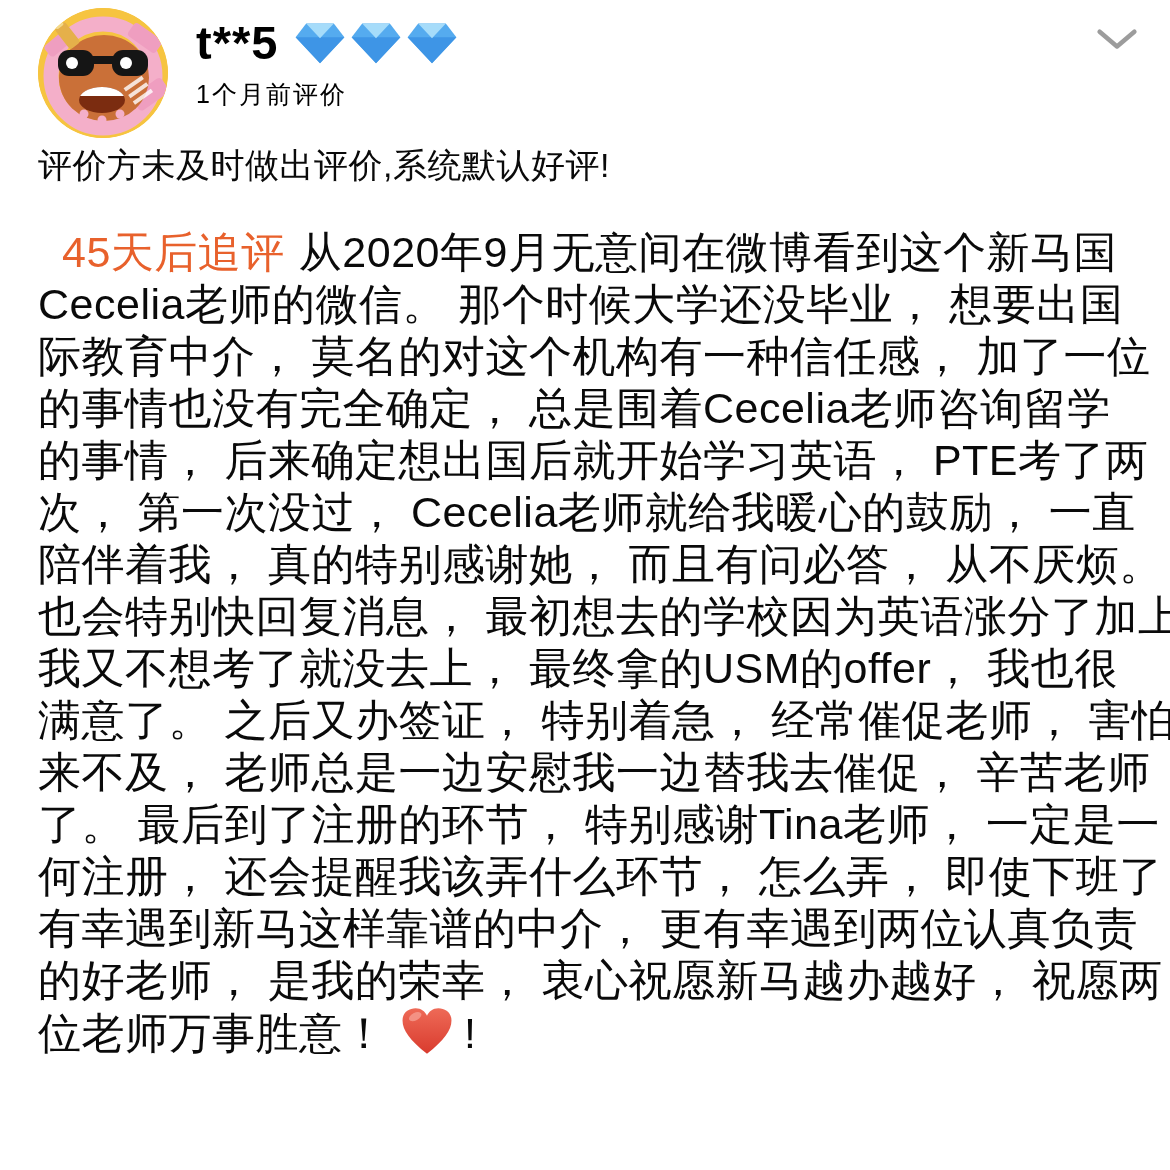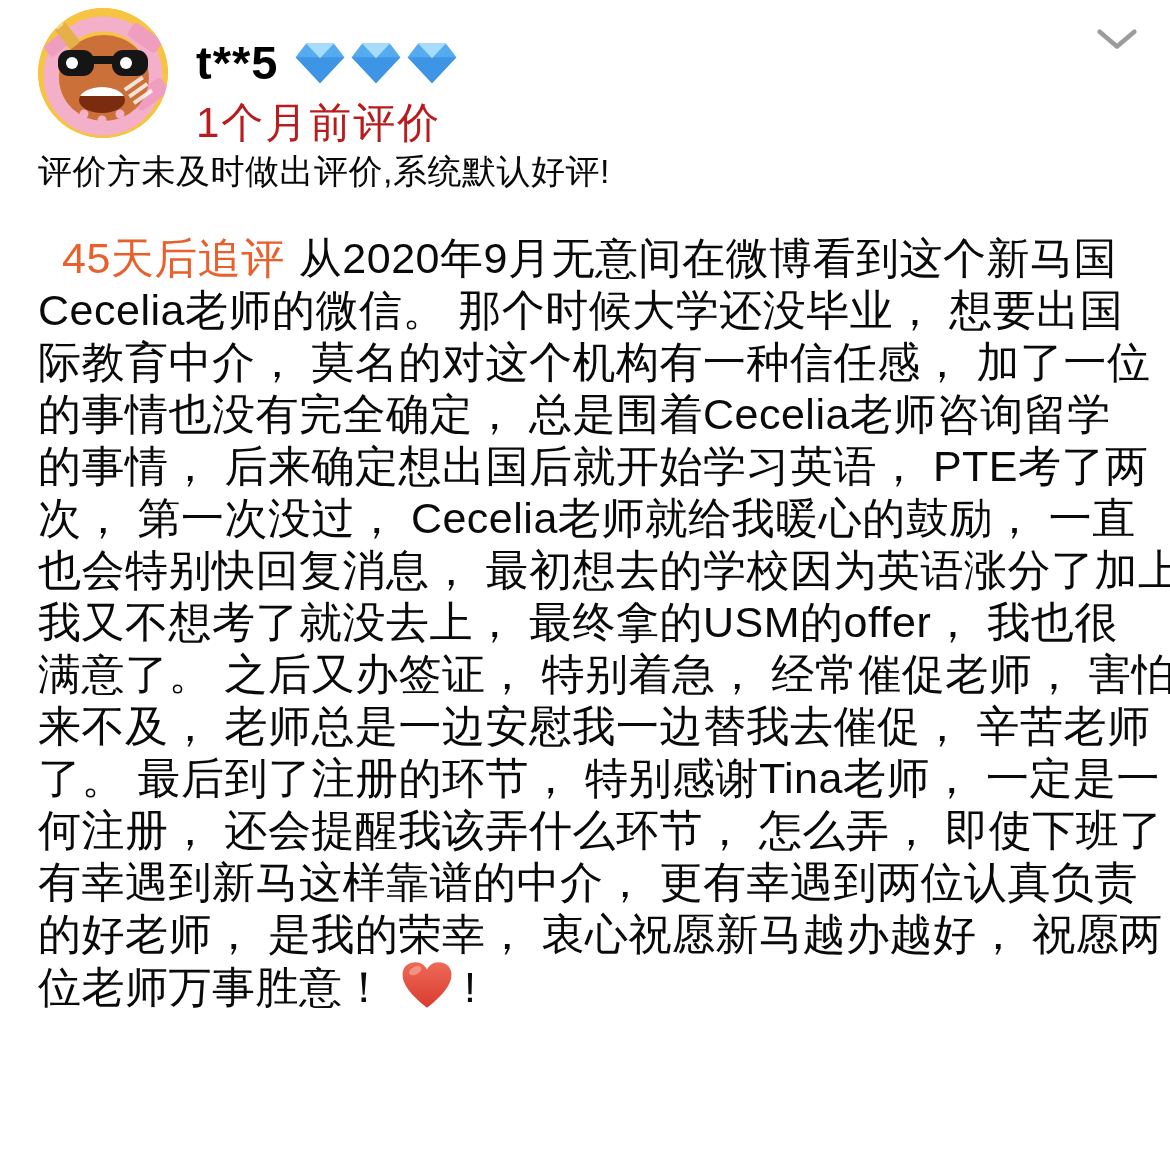--- a/index.html
+++ b/index.html
@@ -14,29 +14,29 @@
     color:#0a0a0a;
   }
   
   .header { position:relative; display:flex; align-items:flex-start; }
   .avatar {
     width:130px; height:130px; border-radius:50%;
     overflow:hidden; flex:0 0 auto; background:#f6c440;
   }
   .avatar svg { display:block; width:130px; height:130px; }
   .meta { margin-left:28px; padding-top:10px; }
-  .user-line { display:flex; align-items:flex-end;margin-top:20px; }
+  .user-line { display:flex; align-items:flex-end; }
   .username {
     font-size:47px; font-weight:700; color:#000;
     letter-spacing:1px; line-height:1;
   }
   .diamonds { display:flex; gap:4px; margin-left:16px; margin-top:2px; }
   .diamond svg { width:52px; height:46px; display:block; }
   .time {
-    margin-top:16px; font-size:42px; color:#b91c1c;
+    margin-top:16px; font-size:25px; color:#000000;
     letter-spacing:2px; line-height:1;
   }
   .chevron { position:absolute; right:2px; top:20px; cursor:pointer; }
   .chevron svg { display:block; width:42px; height:24px; }
   
   .sys-note {
     font-size:34px; line-height:54px; letter-spacing:0.5px;
     white-space:nowrap;
   }
   .append { margin-top:34px; }
@@ -134,20 +134,21 @@
   <div class="append">
     <div class="pline">
       <span class="append-label">45天后追评</span><span>从2020年9月无意间在微博看到这个新马国</span>
     </div>
     <div id="lines-container">
         <div class="pline">Cecelia老师的微信。 那个时候大学还没毕业， 想要出国</div>
         <div class="pline">际教育中介， 莫名的对这个机构有一种信任感， 加了一位</div>
         <div class="pline">的事情也没有完全确定， 总是围着Cecelia老师咨询留学</div>
         <div class="pline">的事情， 后来确定想出国后就开始学习英语， PTE考了两</div>
         <div class="pline">次， 第一次没过， Cecelia老师就给我暖心的鼓励， 一直</div>
+        <div class="pline">陪伴着我， 真的特别感谢她， 而且有问必答， 从不厌烦。</div>
         <div class="pline">也会特别快回复消息， 最初想去的学校因为英语涨分了加上</div>
         <div class="pline">我又不想考了就没去上， 最终拿的USM的offer， 我也很</div>
         <div class="pline">满意了。 之后又办签证， 特别着急， 经常催促老师， 害怕</div>
         <div class="pline">来不及， 老师总是一边安慰我一边替我去催促， 辛苦老师</div>
         <div class="pline">了。 最后到了注册的环节， 特别感谢Tina老师， 一定是一</div>
         <div class="pline">何注册， 还会提醒我该弄什么环节， 怎么弄， 即使下班了</div>
         <div class="pline">有幸遇到新马这样靠谱的中介， 更有幸遇到两位认真负责</div>
         <div class="pline">的好老师， 是我的荣幸， 衷心祝愿新马越办越好， 祝愿两</div>
       </div>
     <div class="pline">

